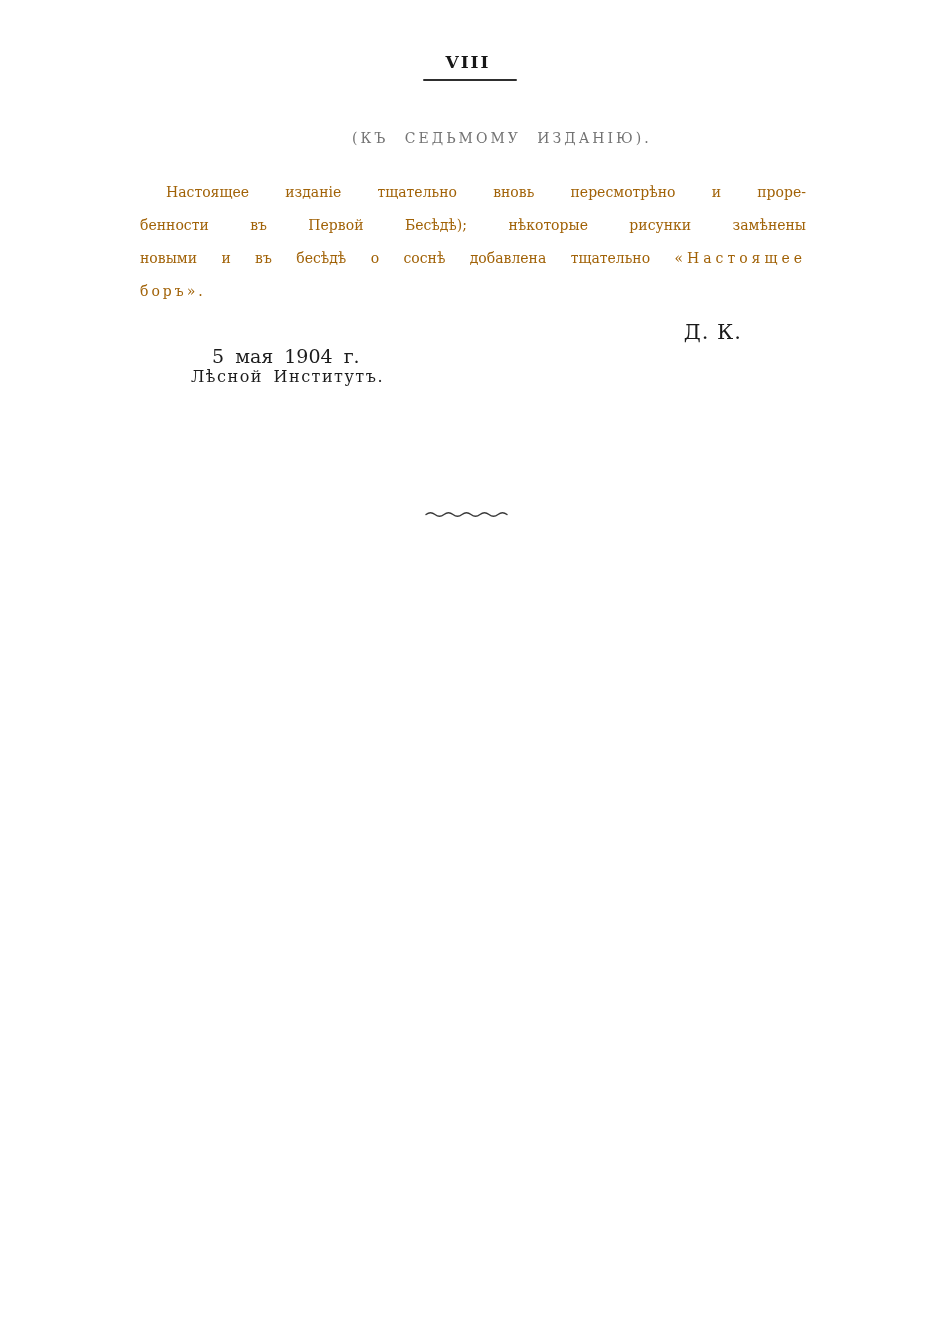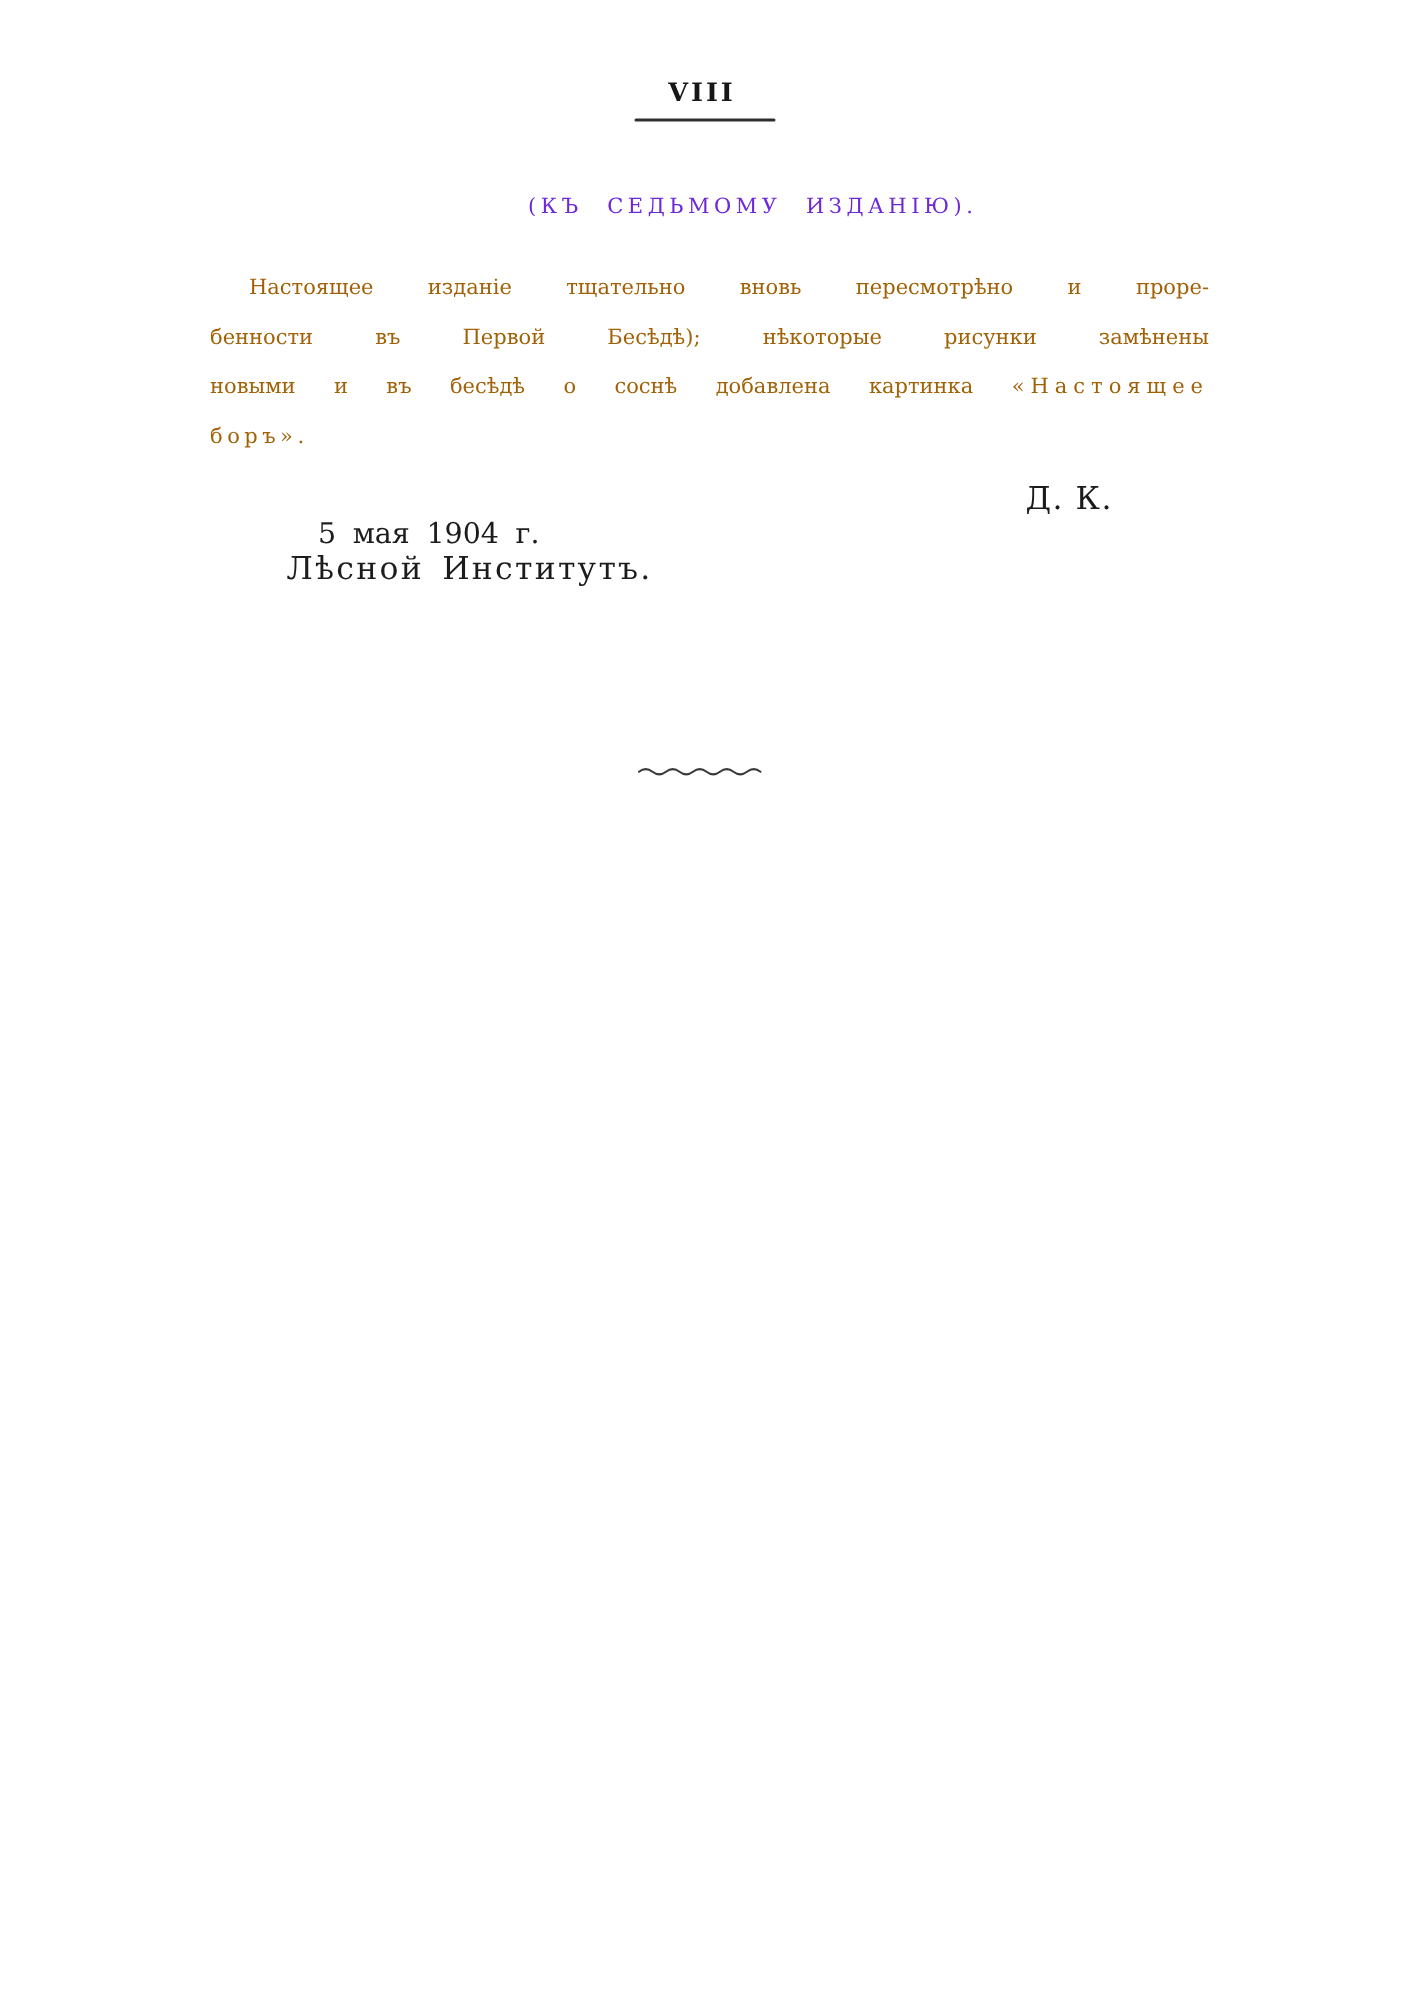--- a/index.html
+++ b/index.html
@@ -41,21 +41,21 @@
   }
 
   .edition-heading {
     position: absolute;
     top: 130px;
     left: 352px;
     font-size: 14px;
     letter-spacing: 3px;
     word-spacing: 9px;
     white-space: nowrap;
-    color: #6d28d9;
+    color: #737373;
   }
 
   .preface {
     position: absolute;
     top: 176px;
     left: 140px;
     width: 666px;
     font-size: 14px;
     line-height: 33px;
     color: #a16207;
@@ -94,21 +94,21 @@
     top: 345px;
     left: 212px;
     font-size: 19px;
     word-spacing: 5px;
     color: #1c1c1c;
   }
   .place-line {
     position: absolute;
     top: 367px;
     left: 191px;
-    font-size: 21px;
+    font-size: 16px;
     letter-spacing: 1.5px;
     word-spacing: 4px;
     color: #1c1c1c;
   }
 
   .wavy-divider {
     position: absolute;
     top: 509px;
     left: 425px;
     width: 85px;
@@ -122,21 +122,21 @@
 
   <div class="page-number">VIII</div>
 
   <div class="header-rule"></div>
 
   <div class="edition-heading">(КЪ СЕДЬМОМУ ИЗДАНІЮ).</div>
 
   <div class="preface">
     <div class="line first">Настоящее изданіе тщательно вновь пересмотрѣно и проре-</div>
     <div class="line">бенности въ Первой Бесѣдѣ); нѣкоторые рисунки замѣнены</div>
-    <div class="line"><span>новыми и въ бесѣдѣ о соснѣ добавлена картинка </span><span class="emphasis-spaced">«Настоящее</span></div>
+    <div class="line"><span>новыми и въ бесѣдѣ о соснѣ добавлена тщательно </span><span class="emphasis-spaced">«Настоящее</span></div>
     <div class="line last"><span class="emphasis-spaced-light">боръ».</span></div>
   </div>
 
   <div class="signature">Д. К.</div>
 
   <div class="date-line">5 мая 1904 г.</div>
 
   <div class="place-line">Лѣсной Институтъ.</div>
 
   <svg class="wavy-divider" viewBox="0 0 85 10" xmlns="http://www.w3.org/2000/svg">

